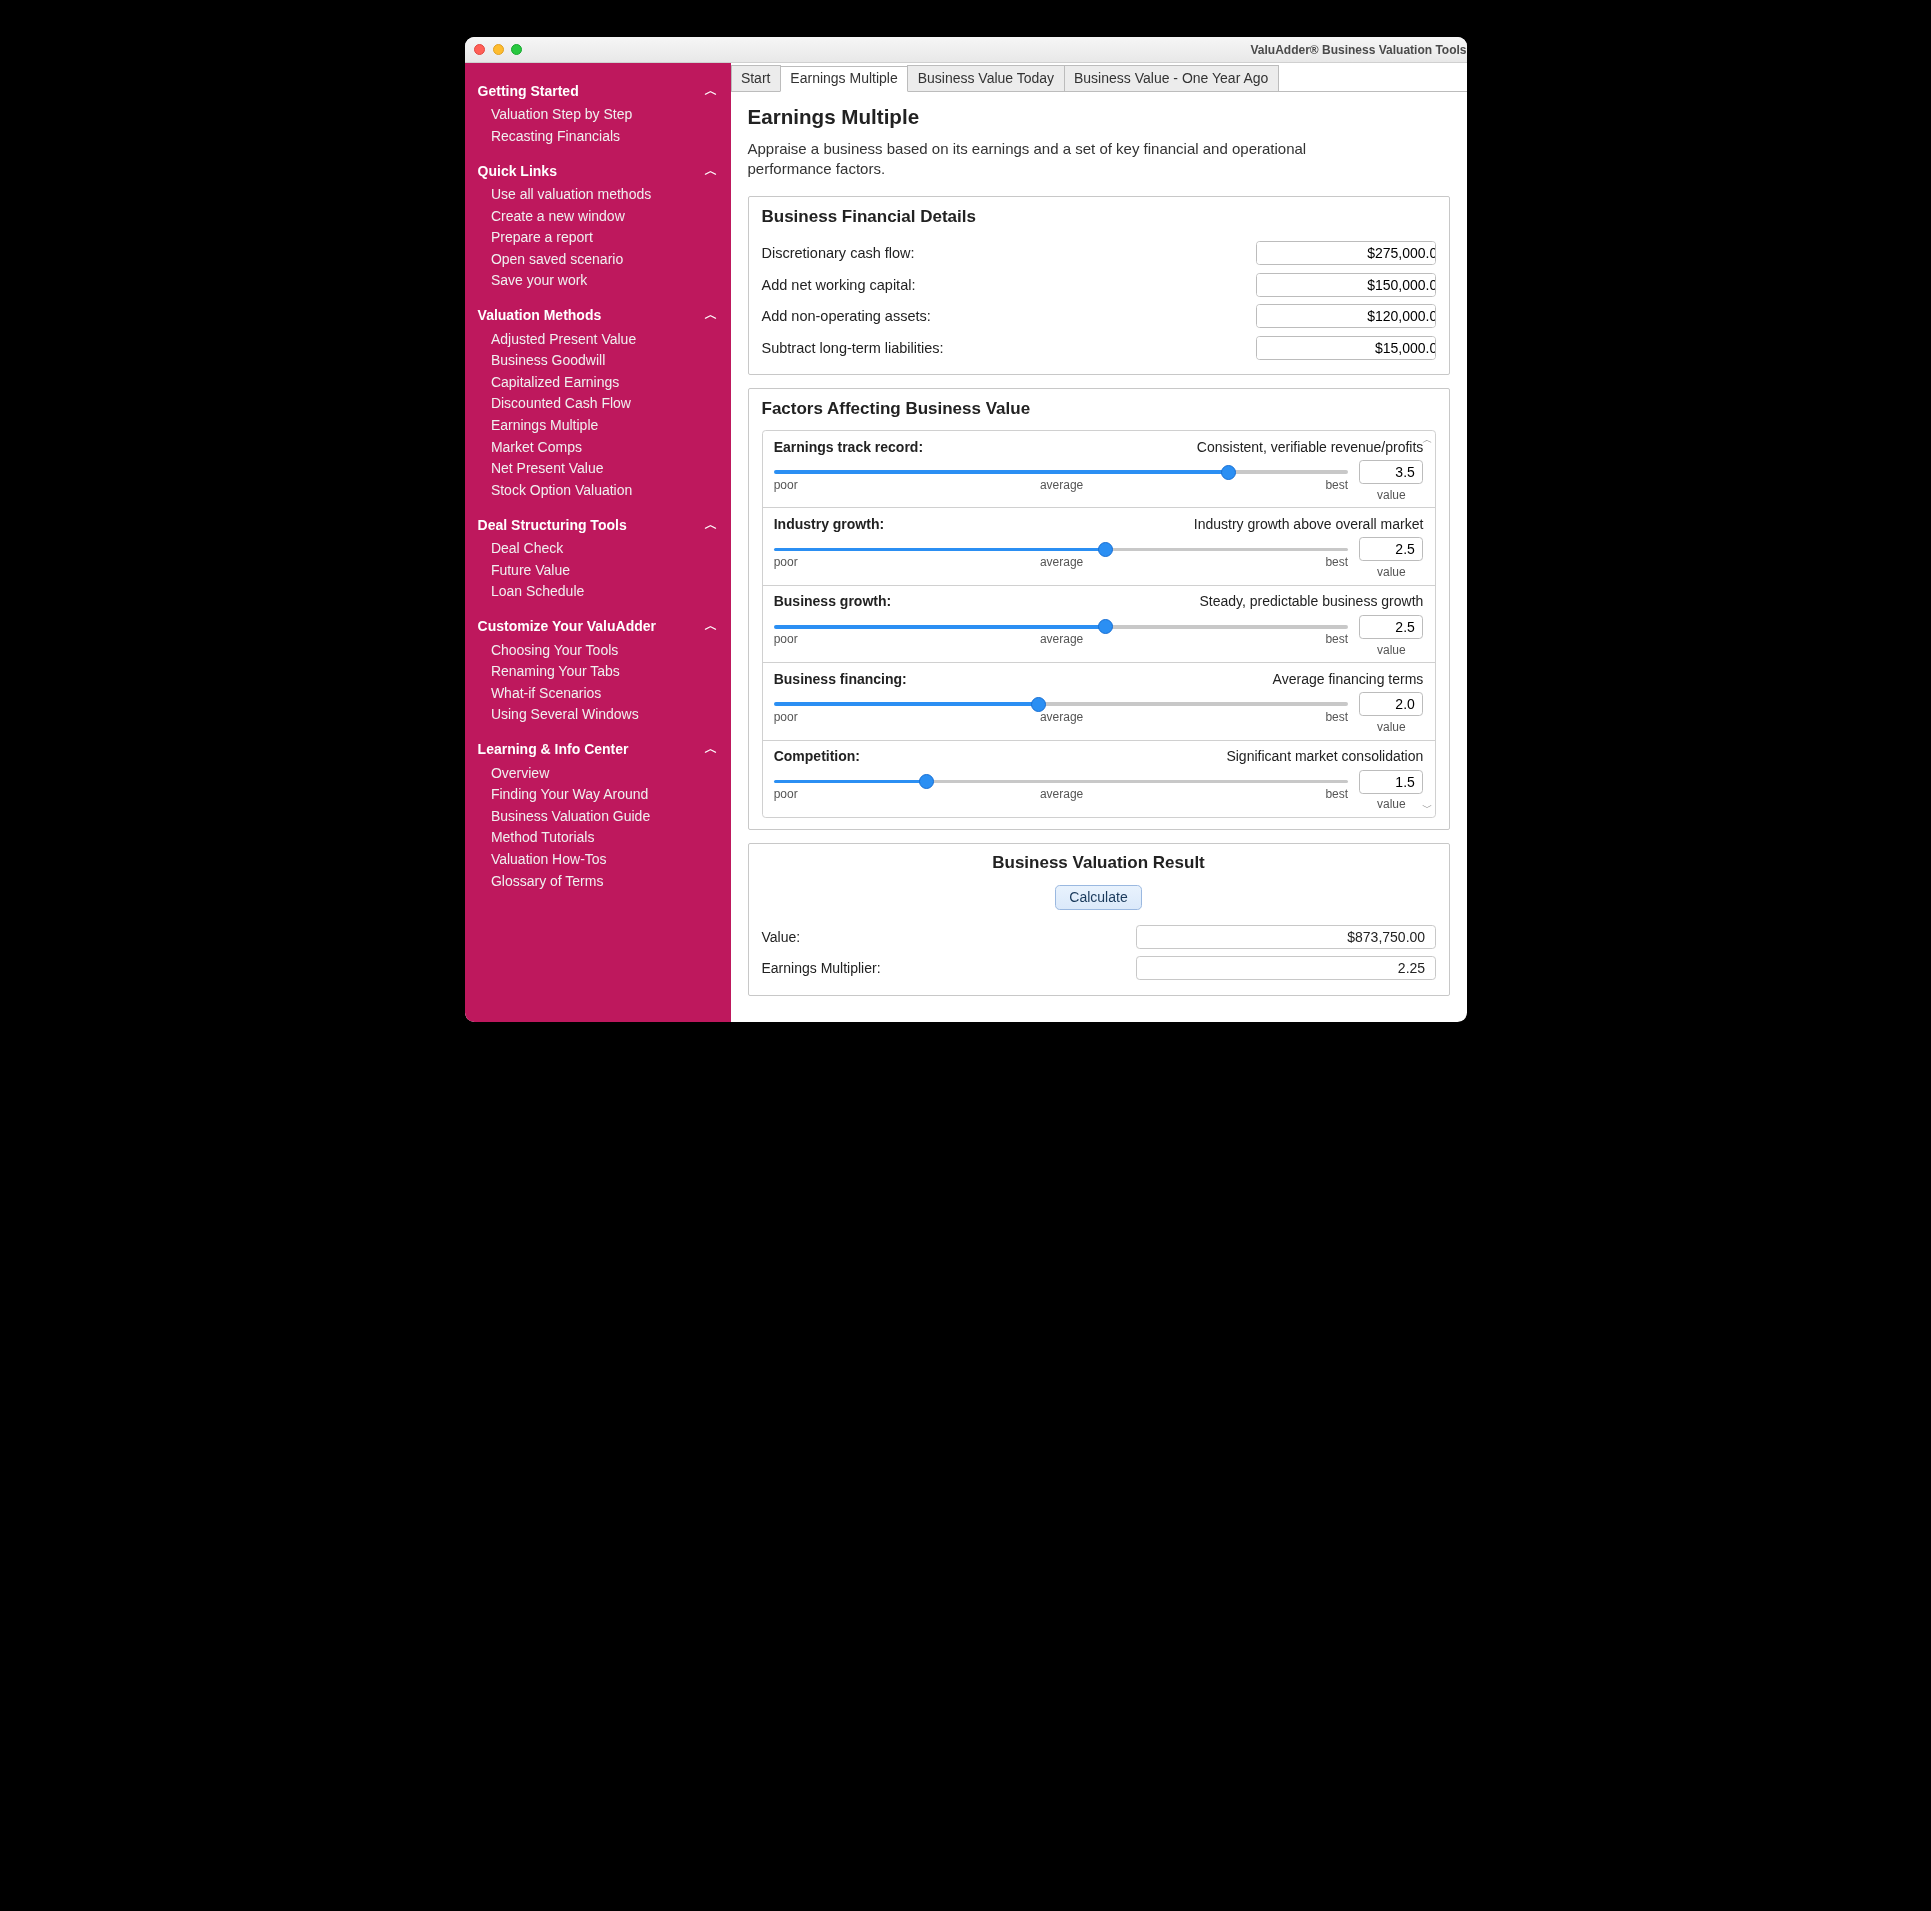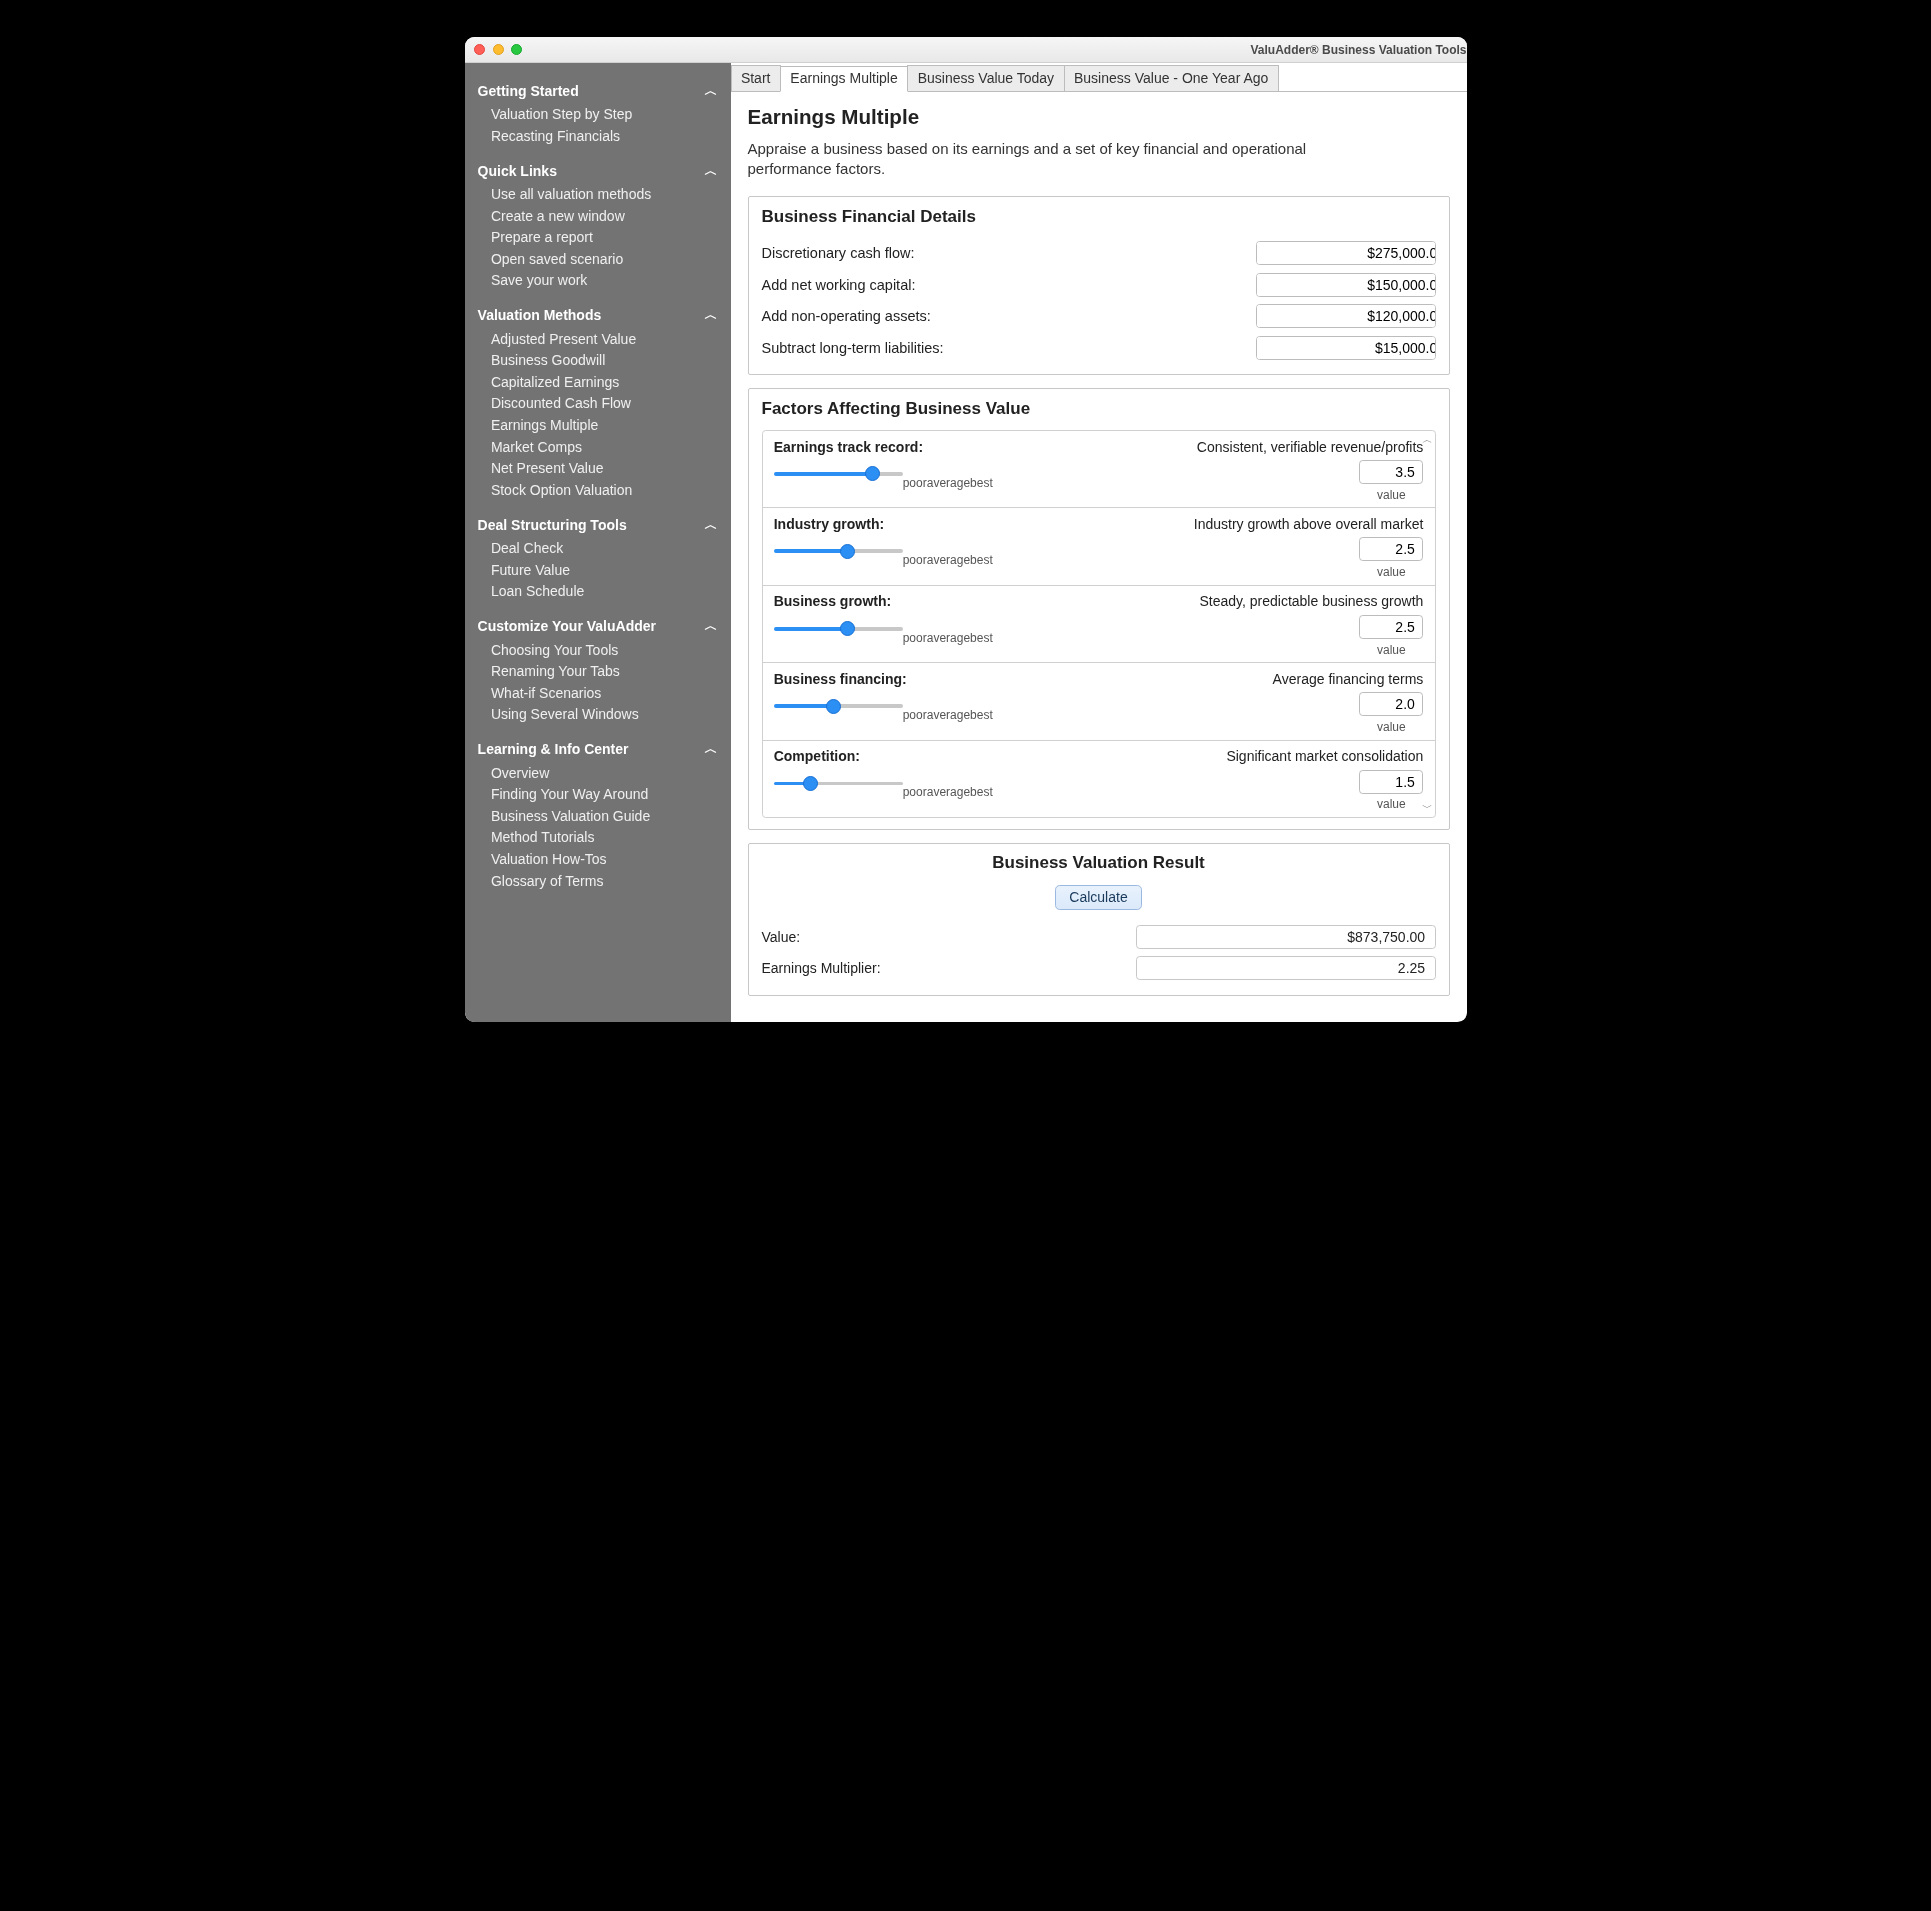--- a/index.html
+++ b/index.html
@@ -35,21 +35,21 @@
 .dot.r { background:#ff5f57; border:0.5px solid #e14640;}
 .dot.y { background:#febc2e; border:0.5px solid #dfa023;}
 .dot.g { background:#28c840; border:0.5px solid #17a82e;}
 .titlebar-title {
   position:absolute; left:0; right:0; text-align:right;
   font-size:12px; font-weight:600; color:#4a4a4a;
 }
 .body { display:flex; flex:1; min-height: 928px;}
 .sidebar {
   width: 266px;
-  background:#737373;
+  background:#be185d;
   color:#fff;
   padding: 11.2px 9.4px;
   font-size:14px;
   overflow-y:auto;
 }
 .section-head {
   display:flex; justify-content:space-between; align-items:center;
   font-weight:700; padding:7.5px 3.7px 3.7px; cursor:pointer;
 }
 .section-head .chev { font-size:13px; }
@@ -107,21 +107,21 @@
   border-bottom:0.9px solid #d0d0d0;
   padding:7.5px 11.2px 5.6px;
 }
 .factor:last-child { border-bottom:none; }
 .factor-top { display:flex; justify-content:space-between; align-items:flex-end; margin-bottom:5.6px;}
 .factor-top .fname { font-weight:700; font-size:14px;}
 .factor-top .fdesc { font-size:14px; text-align:right; padding-left:9.4px;}
 .slider-row {
   display:flex; align-items:center; gap:11.2px;
 }
-.slider-wrap { flex:1; display:flex; flex-direction:row; }
+.slider-wrap { flex:1; display:flex; flex-direction:column; }
 .slider {
   -webkit-appearance:none; appearance:none;
   height:3.7px; border-radius:1.9px;
   outline:none; cursor:pointer;
 }
 .slider::-webkit-slider-thumb {
   -webkit-appearance:none; width:15px; height:15px; border-radius:50%;
   background:#2b8ff3; border:0.9px solid #176fd4; cursor:pointer;
 }
 .slider::-moz-range-thumb {

